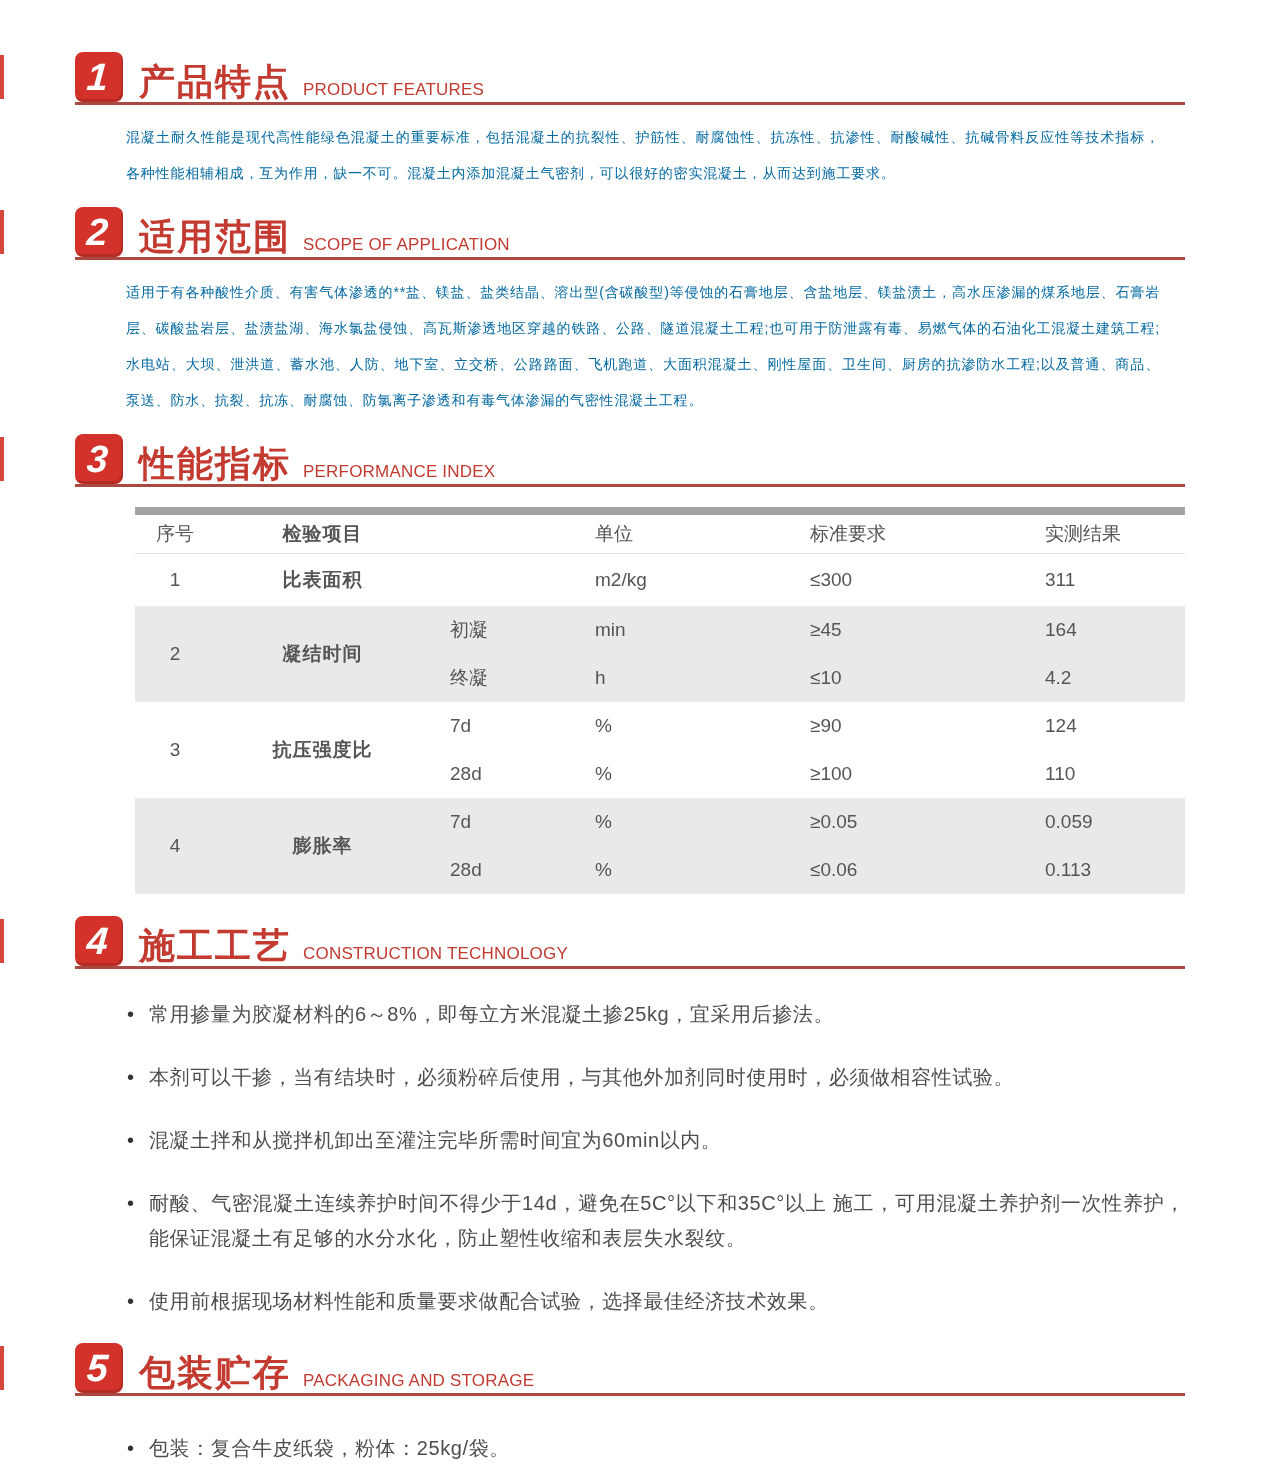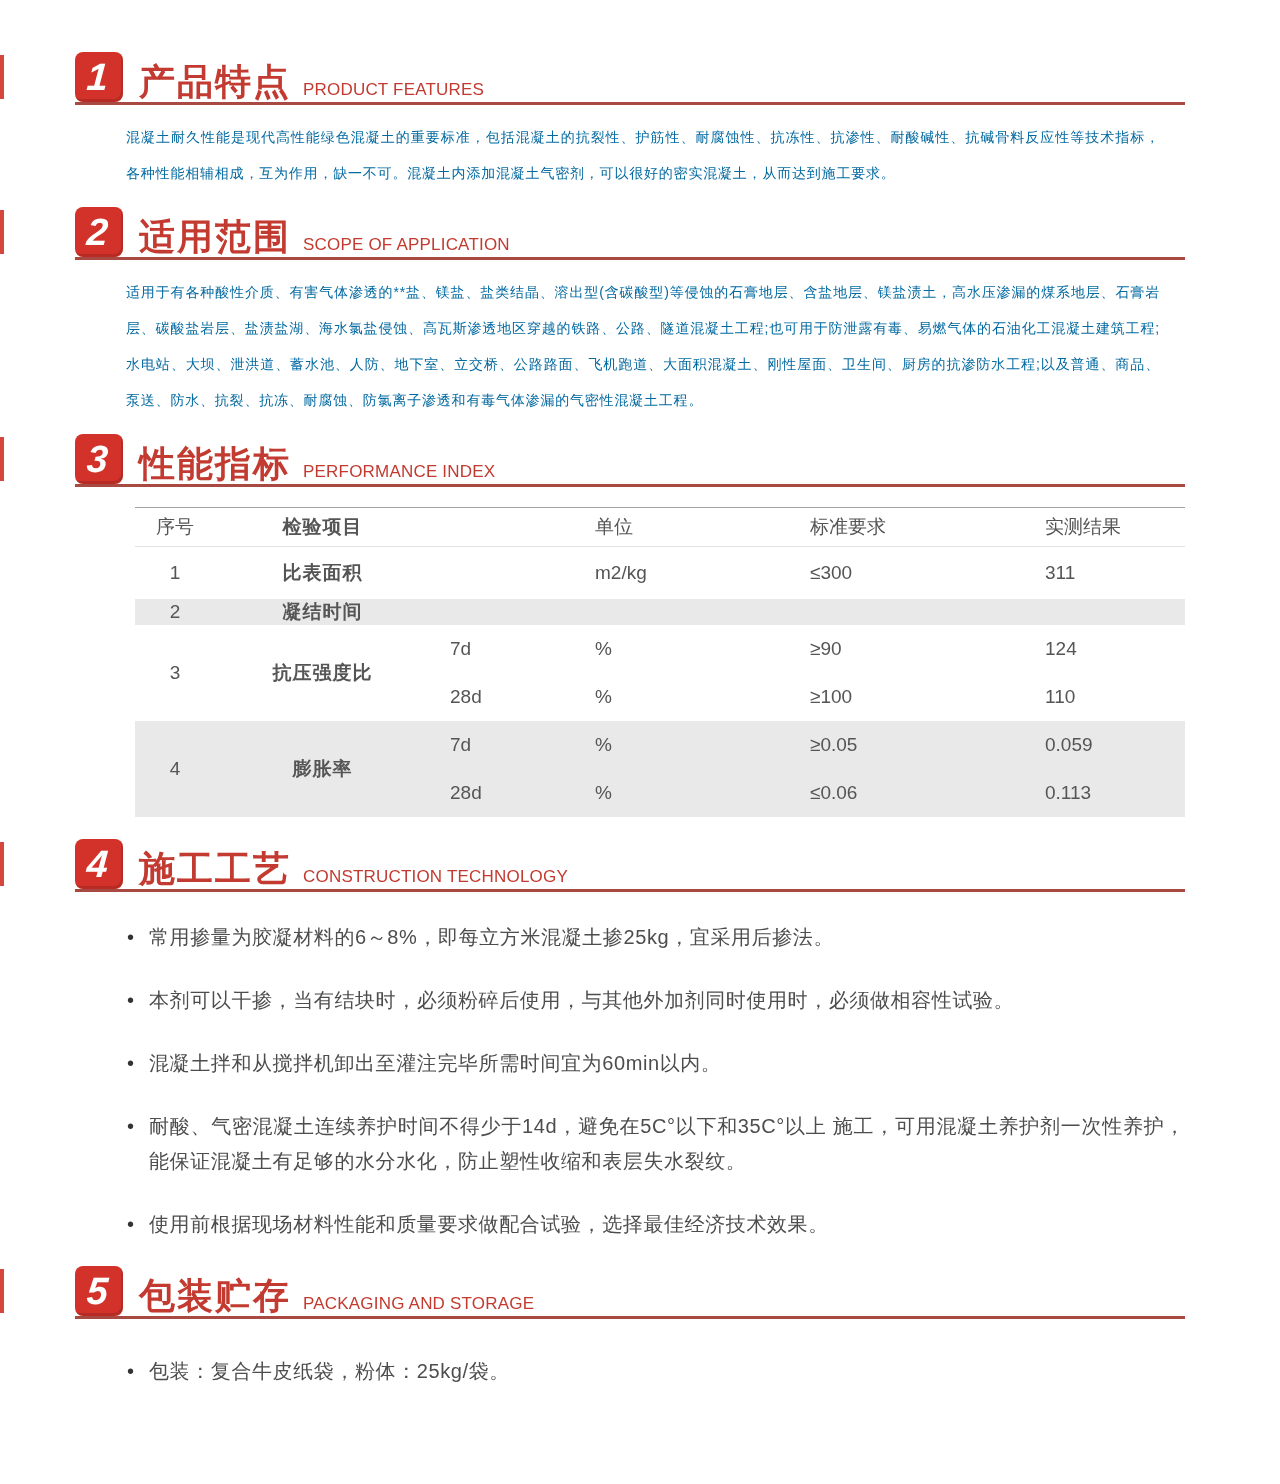--- a/index.html
+++ b/index.html
@@ -42,21 +42,21 @@
     text-align:justify; letter-spacing:0.8px; color:#0369a1;
   }
   .sec-2 { margin-top:16px; }
   .sec-3 { margin-top:16px; }
   .sec-4 { margin-top:22px; }
   .sec-5 { margin-top:24px; }
 
   
   .ptable {
     margin:20px 0 0 60px; width:1050px; font-size:19px; color:#555;
-    border-top:1px solid #a3a3a3;
+    border-top:8px solid #a3a3a3;
   }
   .band { display:flex; align-items:stretch; }
   .band.gray { background:#e9e9e9; }
   .band.head { border-bottom:1px solid #e2e2e2; }
   .c { display:flex; align-items:center; }
   .c.no   { width:80px;  justify-content:center; }
   .c.item { width:215px; justify-content:center; letter-spacing:1px;font-weight:bold; }
   .subgrid { flex:1; display:flex; flex-direction:column; justify-content:space-around; }
   .subrow { display:flex; height:48px; align-items:center; }
   .band.head .subrow { height:38px; }
@@ -141,20 +141,34 @@
             <div class="c unit">m2/kg</div>
             <div class="c std">≤300</div>
             <div class="c res">311</div>
           </div>
         </div>
       </div>
 
       <div class="band gray">
         <div class="c no">2</div>
         <div class="c item">凝结时间</div>
+        <div class="subgrid">
+          <div class="subrow">
+            <div class="c sub">初凝</div>
+            <div class="c unit">min</div>
+            <div class="c std">≥45</div>
+            <div class="c res">164</div>
+          </div>
+          <div class="subrow">
+            <div class="c sub">终凝</div>
+            <div class="c unit">h</div>
+            <div class="c std">≤10</div>
+            <div class="c res">4.2</div>
+          </div>
+        </div>
       </div>
 
       <div class="band">
         <div class="c no">3</div>
         <div class="c item">抗压强度比</div>
         <div class="subgrid">
           <div class="subrow">
             <div class="c sub">7d</div>
             <div class="c unit">%</div>
             <div class="c std">≥90</div>

